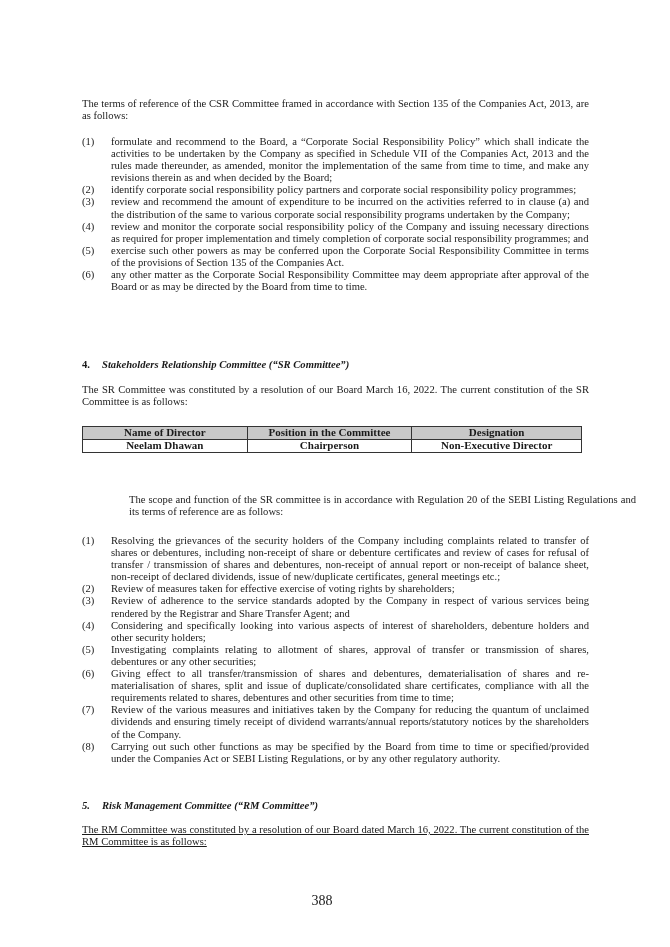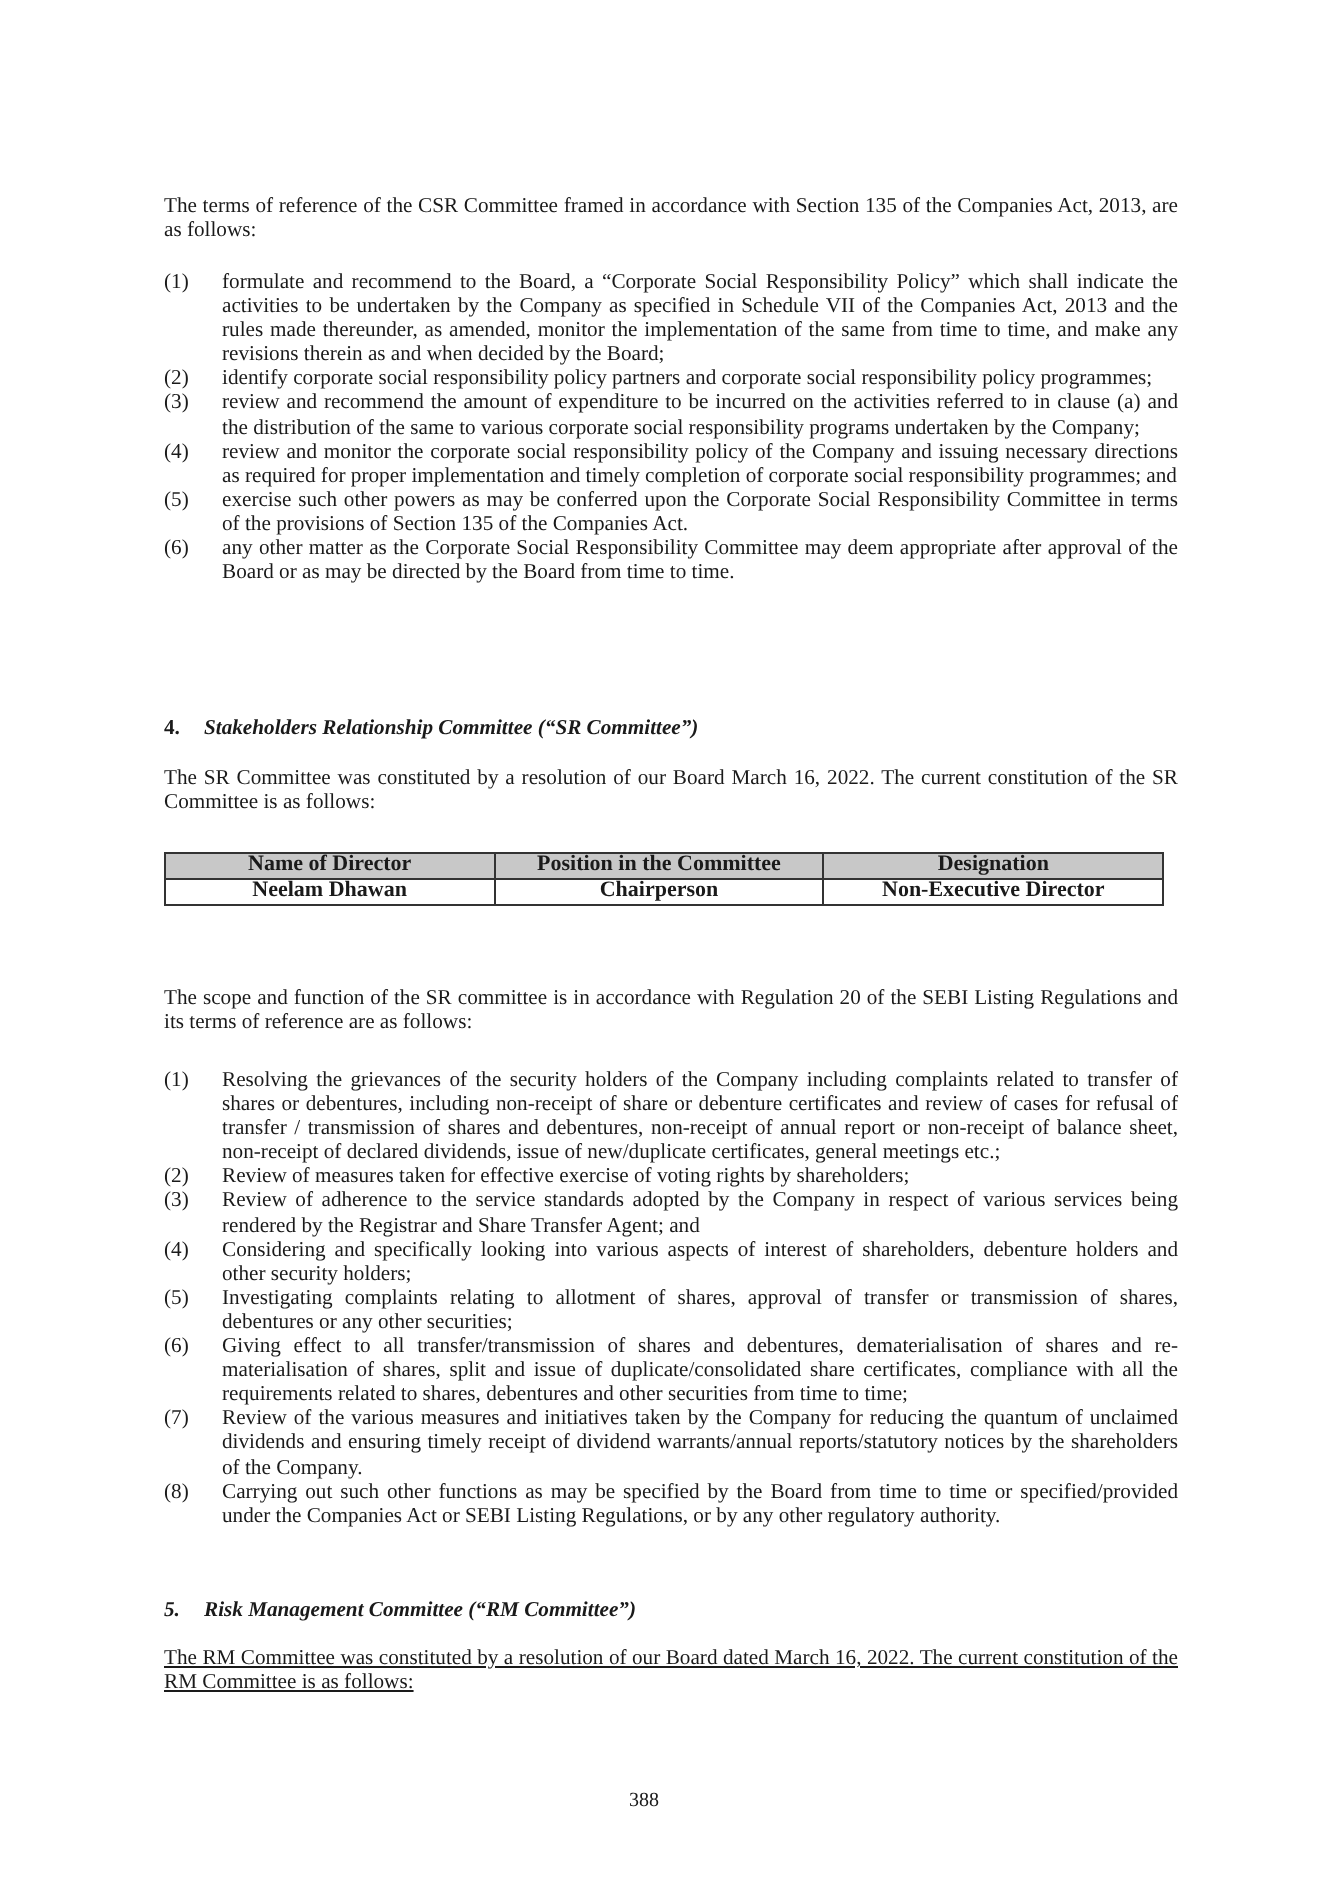--- a/index.html
+++ b/index.html
@@ -13,21 +13,21 @@
   .list { margin: 0; padding: 0; list-style: none; }
   .list li { display: flex; text-align: justify; }
   .list .num { flex: 0 0 29px; }
   .list .txt { flex: 1; }
   .heading { font-style: italic; font-weight: bold; margin: 0; }
   .heading .hnum { font-style: normal; display: inline-block; width: 20px; }
   .heading.italicnum .hnum { font-style: italic; }
   table.dir { border-collapse: collapse; width: 500px; font-size: 11px; line-height: 11.4px; }
   table.dir th, table.dir td { border: 1px solid #333; text-align: center; padding: 0 2px; height: 12px; font-weight: bold; }
   table.dir th { background: #c8c8c8; font-weight: bold; }
-  .pgnum { position: absolute; top: 895px; left: 0; width: 644px; text-align: center; font-size: 10px; }
+  .pgnum { position: absolute; top: 895px; left: 0; width: 644px; text-align: center; font-size: 14px; }
 </style>
 </head>
 <body>
 
 <div class="page">
 
   <p class="para" style="position:absolute; top:98px; width:507px;">The terms of reference of the CSR Committee framed in accordance with Section 135 of the Companies Act, 2013, are as follows:</p>
 
   <ul class="list" id="csr-list" style="position:absolute; top:136px; width:507px;">
     <li>
@@ -72,21 +72,21 @@
     </thead>
     <tbody>
       <tr>
         <td>Neelam Dhawan</td>
         <td>Chairperson</td>
         <td>Non-Executive Director</td>
       </tr>
     </tbody>
   </table>
 
-  <p class="para" style="position:absolute; top:494px; width:507px;">The scope and function of the SR committee is in accordance with Regulation 20 of the SEBI Listing Regulations and its terms of reference are as follows:</p>
+  <p class="para" style="position:absolute; top:494px; width:507px;margin-left:47px;">The scope and function of the SR committee is in accordance with Regulation 20 of the SEBI Listing Regulations and its terms of reference are as follows:</p>
 
   <ul class="list" style="position:absolute; top:535px; width:507px;">
     <li>
         <span class="num">(1)</span>
         <span class="txt">Resolving the grievances of the security holders of the Company including complaints related to transfer of shares or debentures, including non-receipt of share or debenture certificates and review of cases for refusal of transfer / transmission of shares and debentures, non-receipt of annual report or non-receipt of balance sheet, non-receipt of declared dividends, issue of new/duplicate certificates, general meetings etc.;</span>
       </li>
     <li>
         <span class="num">(2)</span>
         <span class="txt">Review of measures taken for effective exercise of voting rights by shareholders;</span>
       </li>

